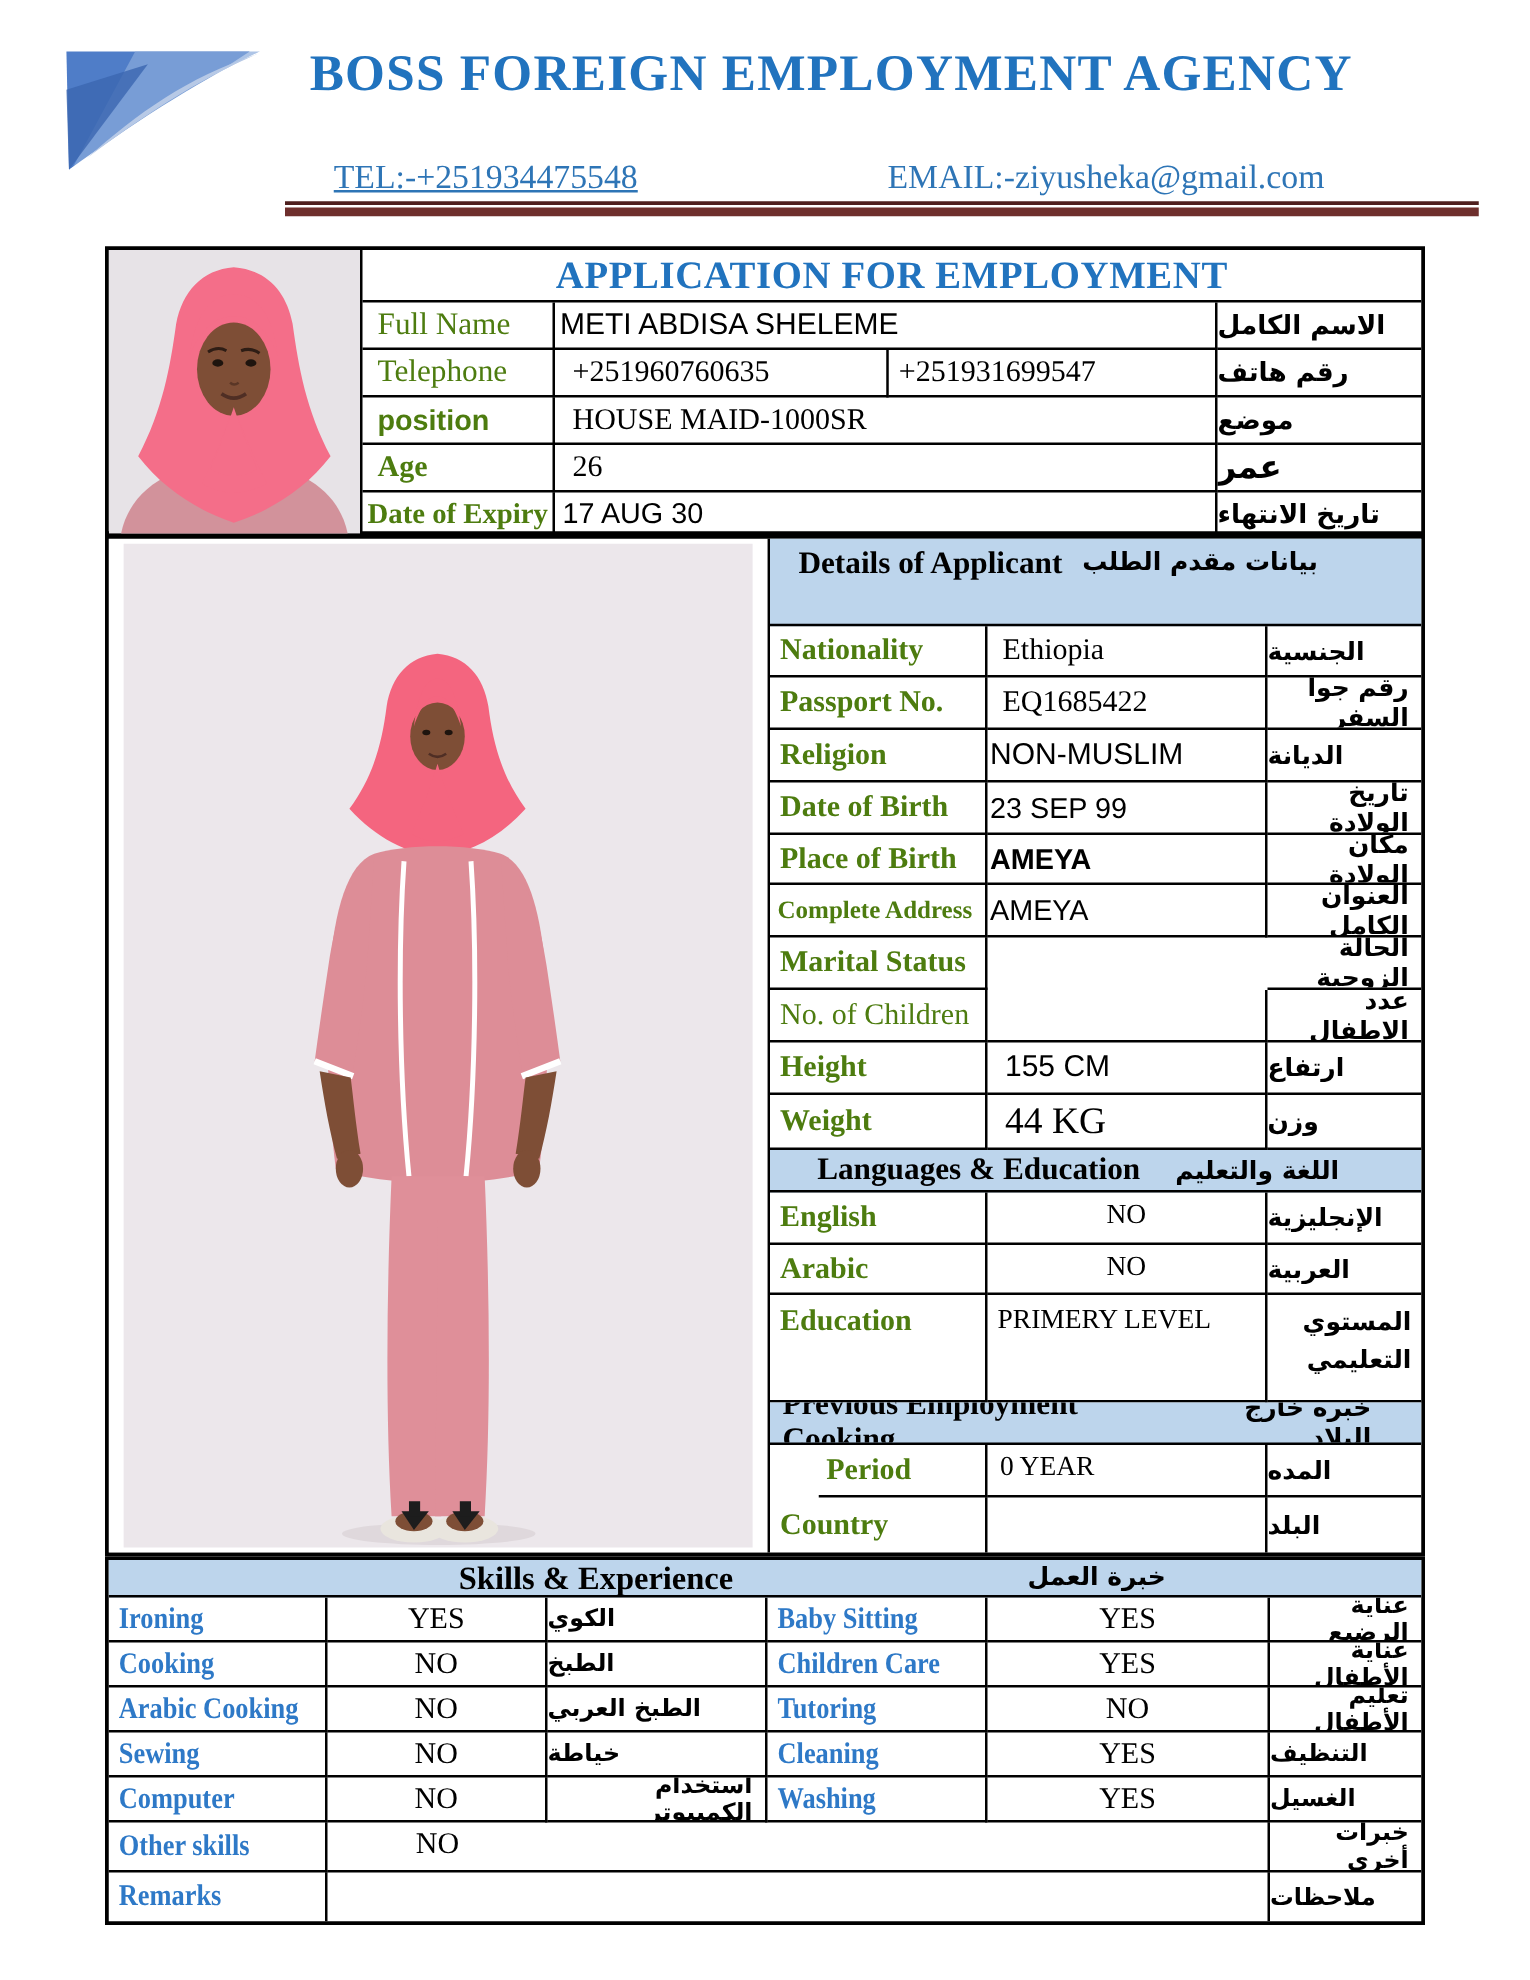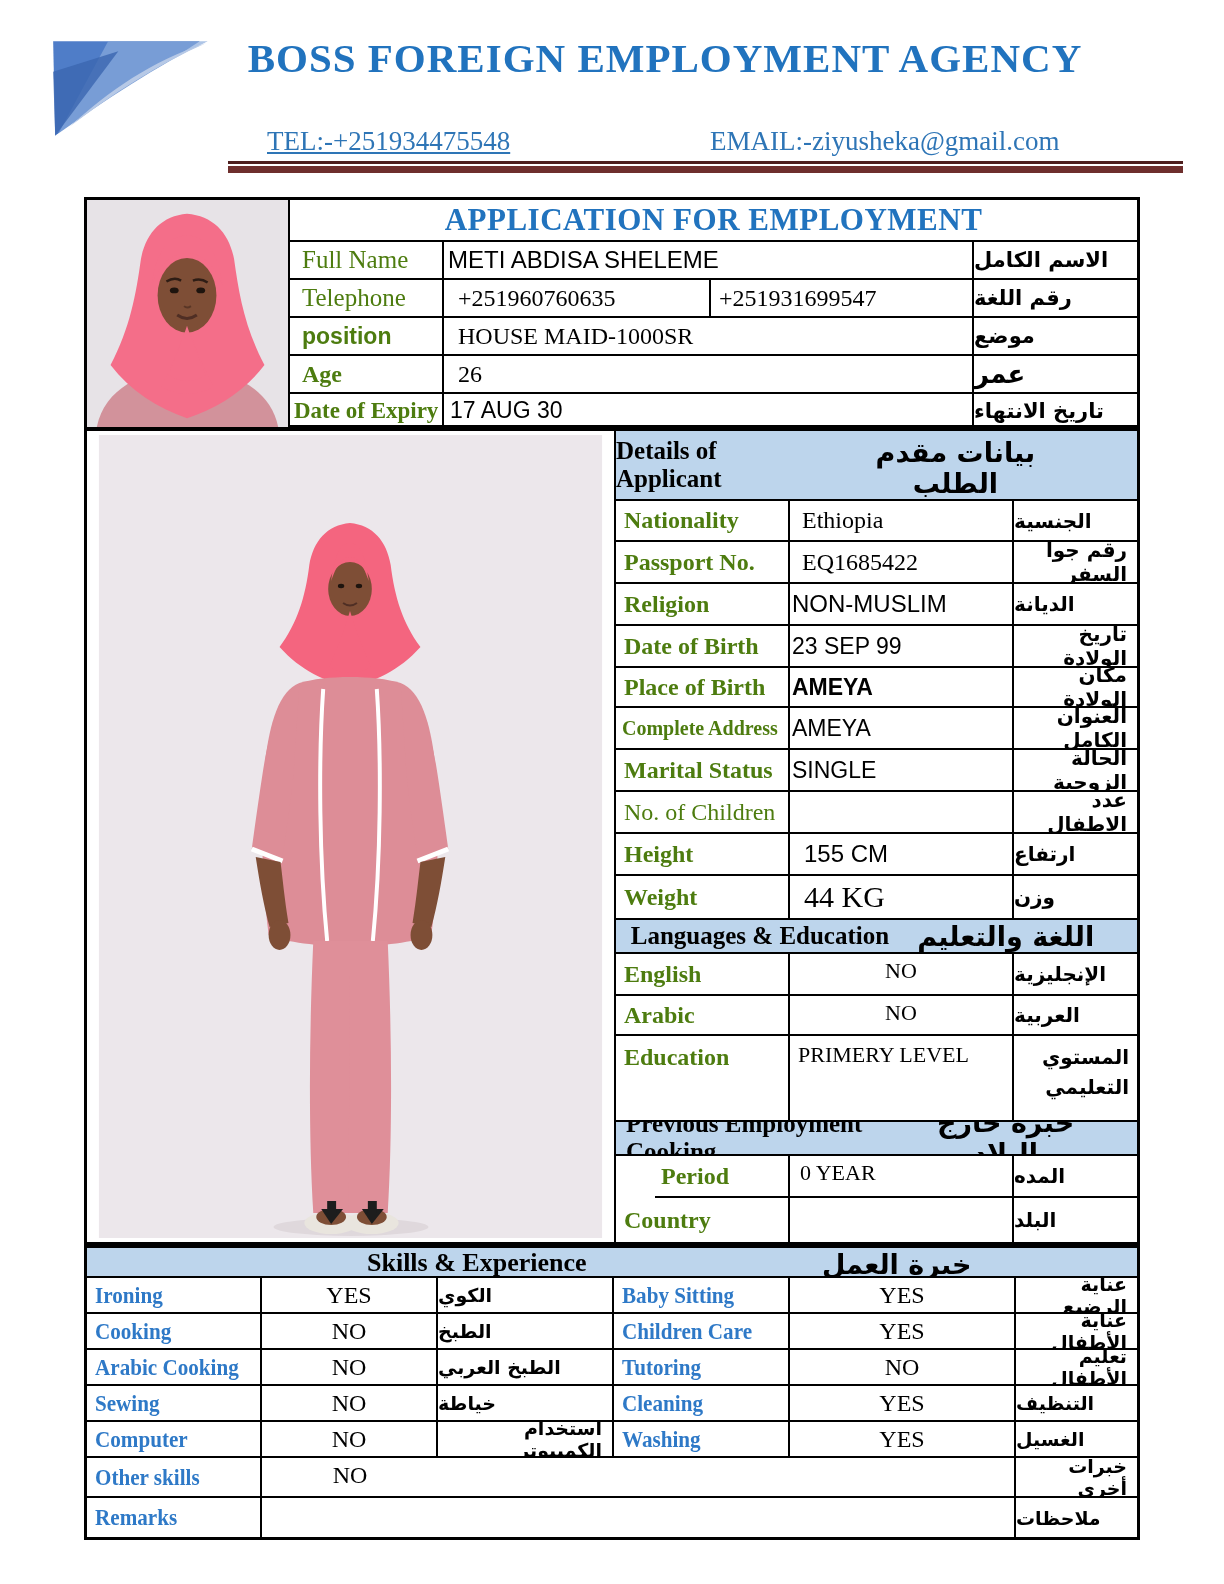--- a/index.html
+++ b/index.html
@@ -22,21 +22,21 @@
   .no-r{border-right:none;}
   .no-b{border-bottom:none;}
   .lbl{color:#4d7c0f;font-family:"Liberation Serif",serif;font-size:24px;padding-left:12px;}
   .lbl-b{font-weight:bold;}
   .lbl-sans{font-family:"Liberation Sans",sans-serif;font-size:23px;font-weight:bold;}
   .v-serif{font-family:"Liberation Serif",serif;font-size:24px;color:#000;}
   .v-sans{font-family:"Liberation Sans",sans-serif;font-size:23px;color:#000;}
   .ar{font-family:"DejaVu Sans",sans-serif;font-weight:bold;font-size:20px;color:#000;
       justify-content:flex-end;padding-right:10px;direction:rtl;text-align:right;}
   .sec-hd{background:#BDD5EC;font-family:"Liberation Serif",serif;font-weight:bold;font-size:25px;color:#000;}
-  .sec-hd .ar-inline{font-family:"DejaVu Sans",sans-serif;font-weight:bold;font-size:27px;direction:rtl;text-align:center;}
+  .sec-hd .ar-inline{font-family:"DejaVu Sans",sans-serif;font-weight:bold;font-size:20px;direction:rtl;}
   .skill-lbl{color:#2E79C7;font-family:"Liberation Serif",serif;font-weight:bold;font-size:24px;
       padding-left:8px;}
   .skill-lbl > span{display:inline-block;transform:scaleX(.88);transform-origin:left center;white-space:nowrap;}
   .center{justify-content:center;}
   .top-align{align-items:flex-start;}
 </style>
 </head>
 <body>
 
 <div class="page">
@@ -82,21 +82,21 @@
         <span>APPLICATION FOR EMPLOYMENT</span>
       </div>
 
     <div class="cell lbl" style="grid-column:2;grid-row:2;font-size:25px;">Full Name</div>
     <div class="cell v-sans" style="grid-column:3/5;grid-row:2;padding-left:4px;font-size:24px;">METI ABDISA SHELEME</div>
     <div class="cell ar no-r" style="grid-column:5;grid-row:2;font-size:21px;">الاسم الكامل</div>
 
     <div class="cell lbl" style="grid-column:2;grid-row:3;font-size:25px;">Telephone</div>
     <div class="cell v-serif" style="grid-column:3;grid-row:3;padding-left:14px;">+251960760635</div>
     <div class="cell v-serif" style="grid-column:4;grid-row:3;padding-left:8px;">+251931699547</div>
-    <div class="cell ar no-r" style="grid-column:5;grid-row:3;font-size:21px;">رقم اللغة</div>
+    <div class="cell ar no-r" style="grid-column:5;grid-row:3;font-size:21px;">رقم هاتف</div>
 
     <div class="cell lbl lbl-sans" style="grid-column:2;grid-row:4;">position</div>
     <div class="cell v-serif" style="grid-column:3/5;grid-row:4;padding-left:14px;">HOUSE MAID-1000SR</div>
     <div class="cell ar no-r" style="grid-column:5;grid-row:4;font-size:21px;">موضع</div>
 
     <div class="cell lbl lbl-b" style="grid-column:2;grid-row:5;">Age</div>
     <div class="cell v-serif" style="grid-column:3/5;grid-row:5;padding-left:14px;">26</div>
     <div class="cell ar no-r" style="grid-column:5;grid-row:5;font-size:26px;">عمر</div>
 
     <div class="cell lbl lbl-b no-b" style="grid-column:2;grid-row:6;padding-left:4px;font-size:23px;">Date of Expiry</div>
@@ -167,21 +167,20 @@
 
     <div class="cell lbl lbl-b" style="grid-column:2;grid-row:6;padding-left:8px;">Place of Birth</div>
     <div class="cell v-sans" style="grid-column:3;grid-row:6;padding-left:2px;font-weight:bold;">AMEYA</div>
     <div class="cell ar no-r" style="grid-column:4;grid-row:6;">مكان الولادة</div>
 
     <div class="cell lbl lbl-b" style="grid-column:2;grid-row:7;padding-left:6px;font-size:20px;">Complete Address</div>
     <div class="cell v-sans" style="grid-column:3;grid-row:7;padding-left:2px;">AMEYA</div>
     <div class="cell ar no-r" style="grid-column:4;grid-row:7;">العنوان الكامل</div>
 
     <div class="cell lbl lbl-b" style="grid-column:2;grid-row:8;padding-left:8px;">Marital Status</div>
-    <div class="cell v-sans" style="grid-column:3;grid-row:8;padding-left:2px;">SINGLE</div>
     <div class="cell ar no-r" style="grid-column:4;grid-row:8;">الحالة الزوجية</div>
 
     <div class="cell lbl" style="grid-column:2;grid-row:9;padding-left:8px;">No. of Children</div>
     <div class="cell v-serif" style="grid-column:3;grid-row:9;"></div>
     <div class="cell ar no-r" style="grid-column:4;grid-row:9;">عدد الاطفال</div>
 
     <div class="cell lbl lbl-b" style="grid-column:2;grid-row:10;padding-left:8px;">Height</div>
     <div class="cell v-sans" style="grid-column:3;grid-row:10;padding-left:14px;font-size:24px;">155 CM</div>
     <div class="cell ar no-r" style="grid-column:4;grid-row:10;">ارتفاع</div>
 

